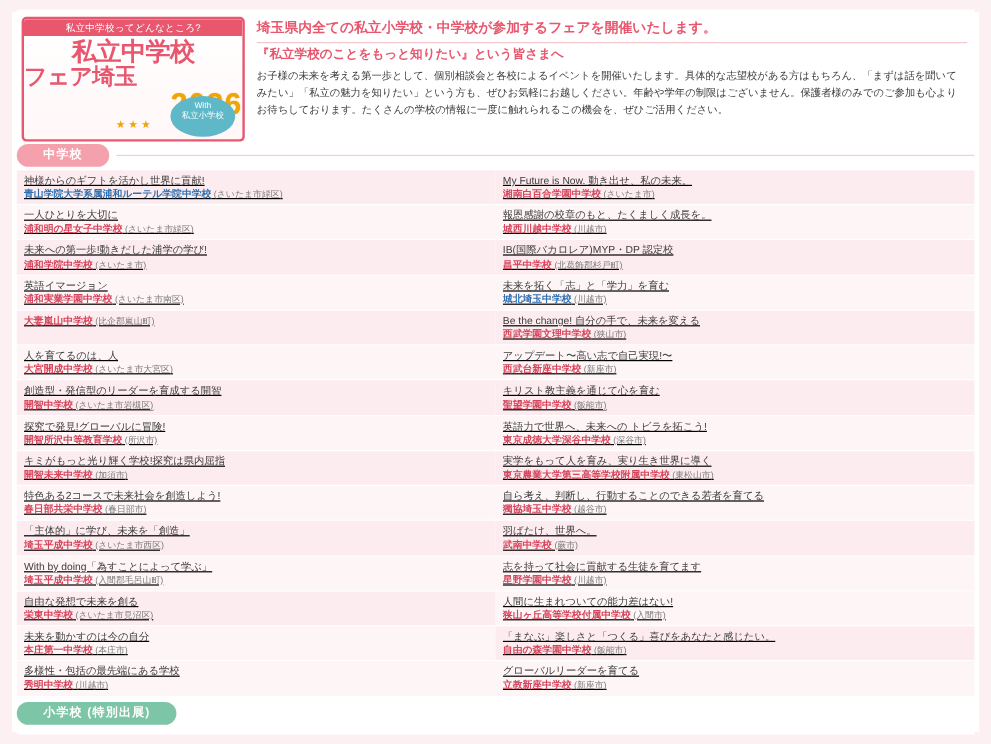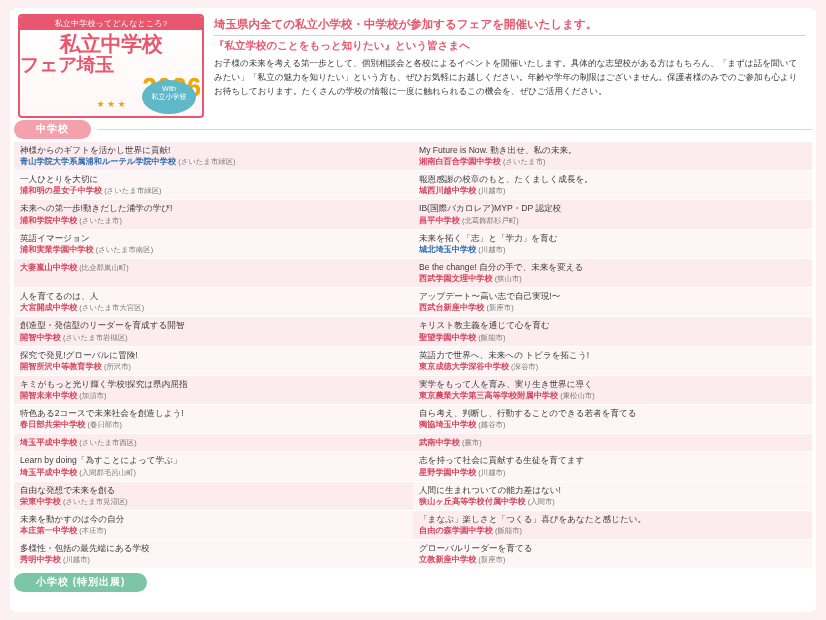--- a/index.html
+++ b/index.html
@@ -150,20 +150,21 @@
     height: 1px;
     background: #f3ccd3;
     margin-left: 6px;
   }
 
   
   .table {
     display: flex;
     flex-wrap: wrap;
     width: 100%;
+    text-decoration: underline;
   }
   .cell {
     width: 50%;
     padding: 3px 6px 3px 6px;
     border-bottom: 1px solid #ffffff;
   }
   .cell.odd { background: #fdecef; }
   .cell.even { background: #fdf5f6; }
   .cell-catch {
     color: #3c3c3c;
@@ -287,27 +288,29 @@
         </div>
         <div class="cell even">
           <div class="cell-catch">特色ある2コースで未来社会を創造しよう!</div>
           <div class="cell-school"><span class="name">春日部共栄中学校</span><span class="area"> (春日部市)</span></div>
         </div>
         <div class="cell even">
           <div class="cell-catch">自ら考え、判断し、行動することのできる若者を育てる</div>
           <div class="cell-school"><span class="name">獨協埼玉中学校</span><span class="area"> (越谷市)</span></div>
         </div>
         <div class="cell odd">
+          <div class="cell-catch">「主体的」に学び、未来を「創造」</div>
           <div class="cell-school"><span class="name">埼玉平成中学校</span><span class="area"> (さいたま市西区)</span></div>
         </div>
         <div class="cell odd">
+          <div class="cell-catch">羽ばたけ、世界へ。</div>
           <div class="cell-school"><span class="name">武南中学校</span><span class="area"> (蕨市)</span></div>
         </div>
         <div class="cell even">
-          <div class="cell-catch">Learn by doing「為すことによって学ぶ」</div>
+          <div class="cell-catch">With by doing「為すことによって学ぶ」</div>
           <div class="cell-school"><span class="name">埼玉平成中学校</span><span class="area"> (入間郡毛呂山町)</span></div>
         </div>
         <div class="cell even">
           <div class="cell-catch">志を持って社会に貢献する生徒を育てます</div>
           <div class="cell-school"><span class="name">星野学園中学校</span><span class="area"> (川越市)</span></div>
         </div>
         <div class="cell odd">
           <div class="cell-catch">自由な発想で未来を創る</div>
           <div class="cell-school"><span class="name">栄東中学校</span><span class="area"> (さいたま市見沼区)</span></div>
         </div>

